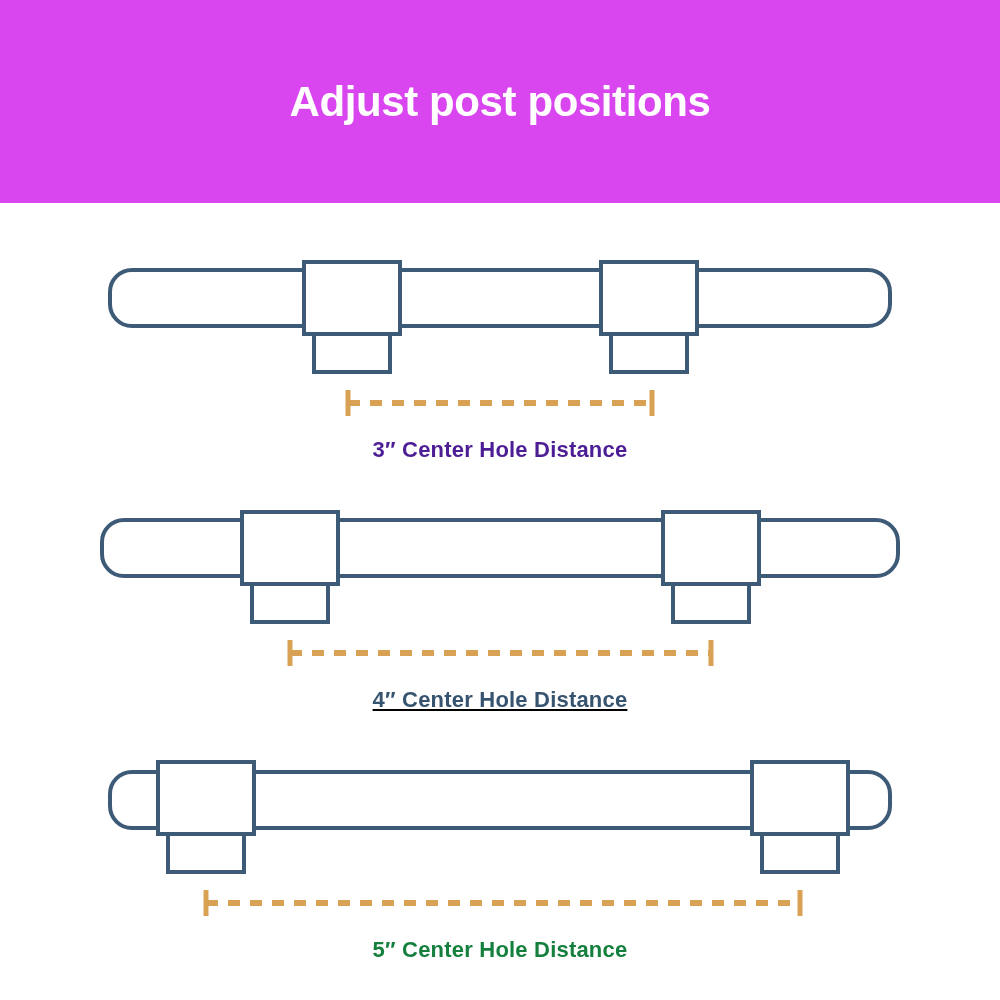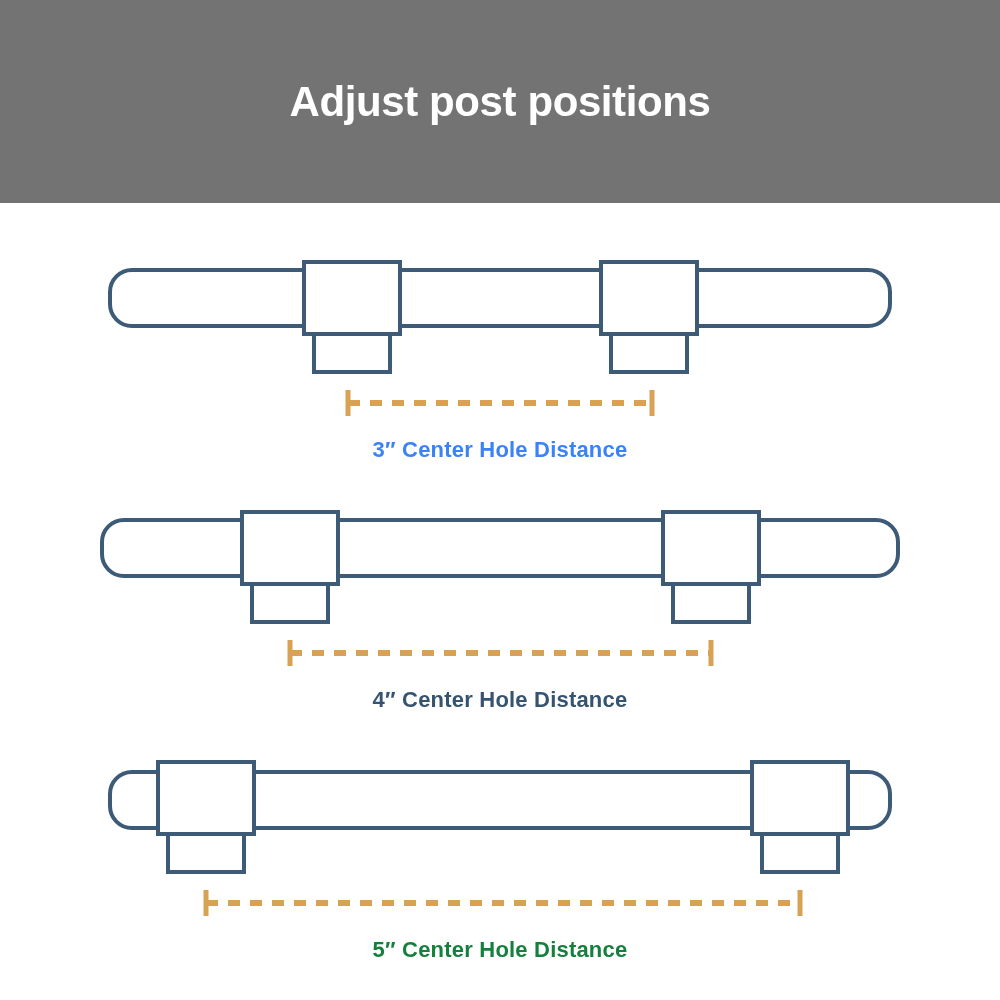--- a/index.html
+++ b/index.html
@@ -45,21 +45,21 @@
     white-space: nowrap;
   }
 
   
   .diagram-section {
     position: absolute;
     left: 0;
     width: 1000px;
   }
   #section-1 { top: 240px;  height: 240px; }
-  #section-2 { top: 490px;  height: 240px; }
+  #section-2 { top: 490px;  height: 240px; text-decoration: underline; }
   #section-3 { top: 740px;  height: 240px; }
 
   .diagram-svg {
     display: block;
     width: 1000px;
     height: 195px;
   }
 
   .caption {
     width: 1000px;
@@ -71,21 +71,21 @@
     letter-spacing: 0.2px;
     margin-top: 2px;
     white-space: nowrap;
   }
 </style>
 </head>
 <body>
 
 <div id="page" style="background: rgb(255, 255, 255);">
 
-  <div class="header" style="background: #737373;">
+  <div class="header" style="background: #d946ef;">
     <div class="header-line" style="color: rgb(255, 255, 255);">Adjust post positions</div>
   </div>
 
   <div class="diagram-section" id="section-1">
     <svg class="diagram-svg" viewBox="0 0 1000 195" xmlns="http://www.w3.org/2000/svg">
       <g>
         <rect x="110" y="30" width="780" height="56" rx="22" ry="22" fill="#ffffff" stroke="#3d5a77" stroke-width="4"></rect>
       </g>
       <g>
         <rect x="314" y="94" width="76" height="38" fill="#ffffff" stroke="#3d5a77" stroke-width="4"></rect>
@@ -94,21 +94,21 @@
       <g>
         <rect x="611" y="94" width="76" height="38" fill="#ffffff" stroke="#3d5a77" stroke-width="4"></rect>
         <rect x="601" y="22" width="96" height="72" fill="#ffffff" stroke="#3d5a77" stroke-width="4"></rect>
       </g>
       <g>
         <line x1="348" y1="150" x2="348" y2="176" stroke="#d9a154" stroke-width="5"></line>
         <line x1="348" y1="163" x2="652" y2="163" stroke="#d9a154" stroke-width="6" stroke-dasharray="12 10"></line>
         <line x1="652" y1="150" x2="652" y2="176" stroke="#d9a154" stroke-width="5"></line>
       </g>
     </svg>
-    <div class="caption" style="color: #3b82f6;">3″ Center Hole Distance</div>
+    <div class="caption" style="color: #4c1d95;">3″ Center Hole Distance</div>
   </div>
 
   <div class="diagram-section" id="section-2">
     <svg class="diagram-svg" viewBox="0 0 1000 195" xmlns="http://www.w3.org/2000/svg">
       <g>
         <rect x="102" y="30" width="796" height="56" rx="22" ry="22" fill="#ffffff" stroke="#3d5a77" stroke-width="4"></rect>
       </g>
       <g>
         <rect x="252" y="94" width="76" height="38" fill="#ffffff" stroke="#3d5a77" stroke-width="4"></rect>
         <rect x="242" y="22" width="96" height="72" fill="#ffffff" stroke="#3d5a77" stroke-width="4"></rect>

